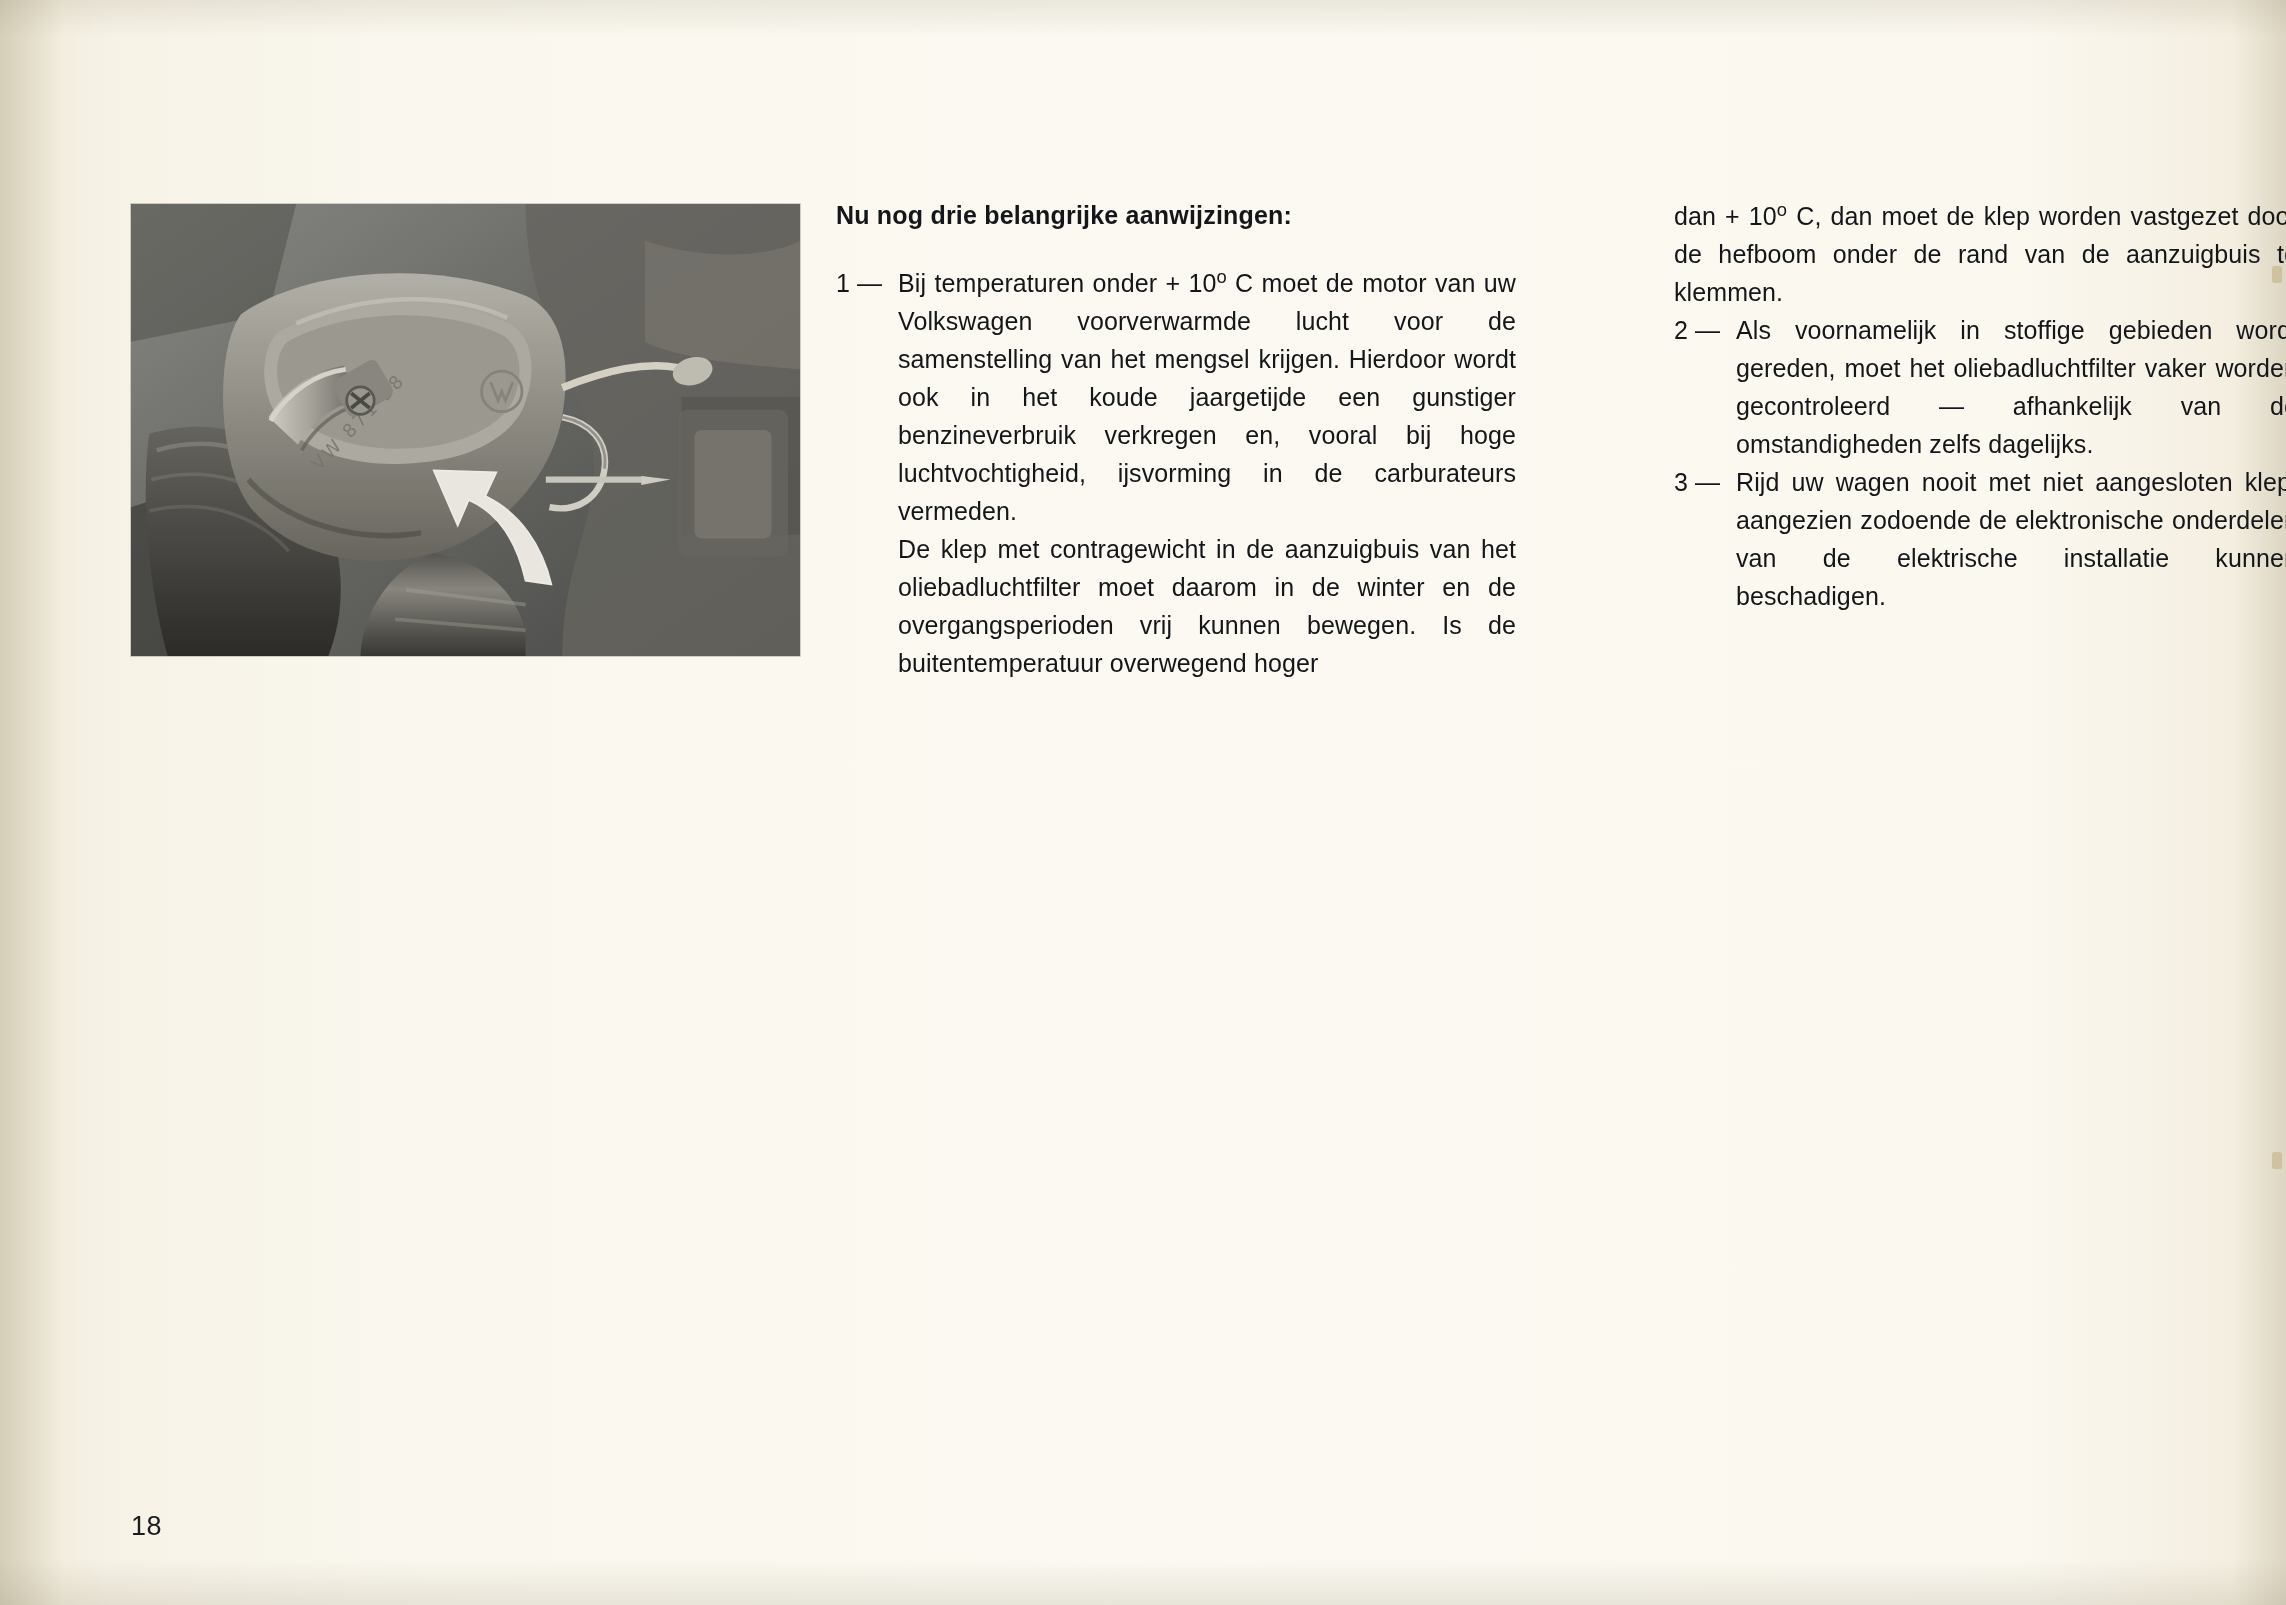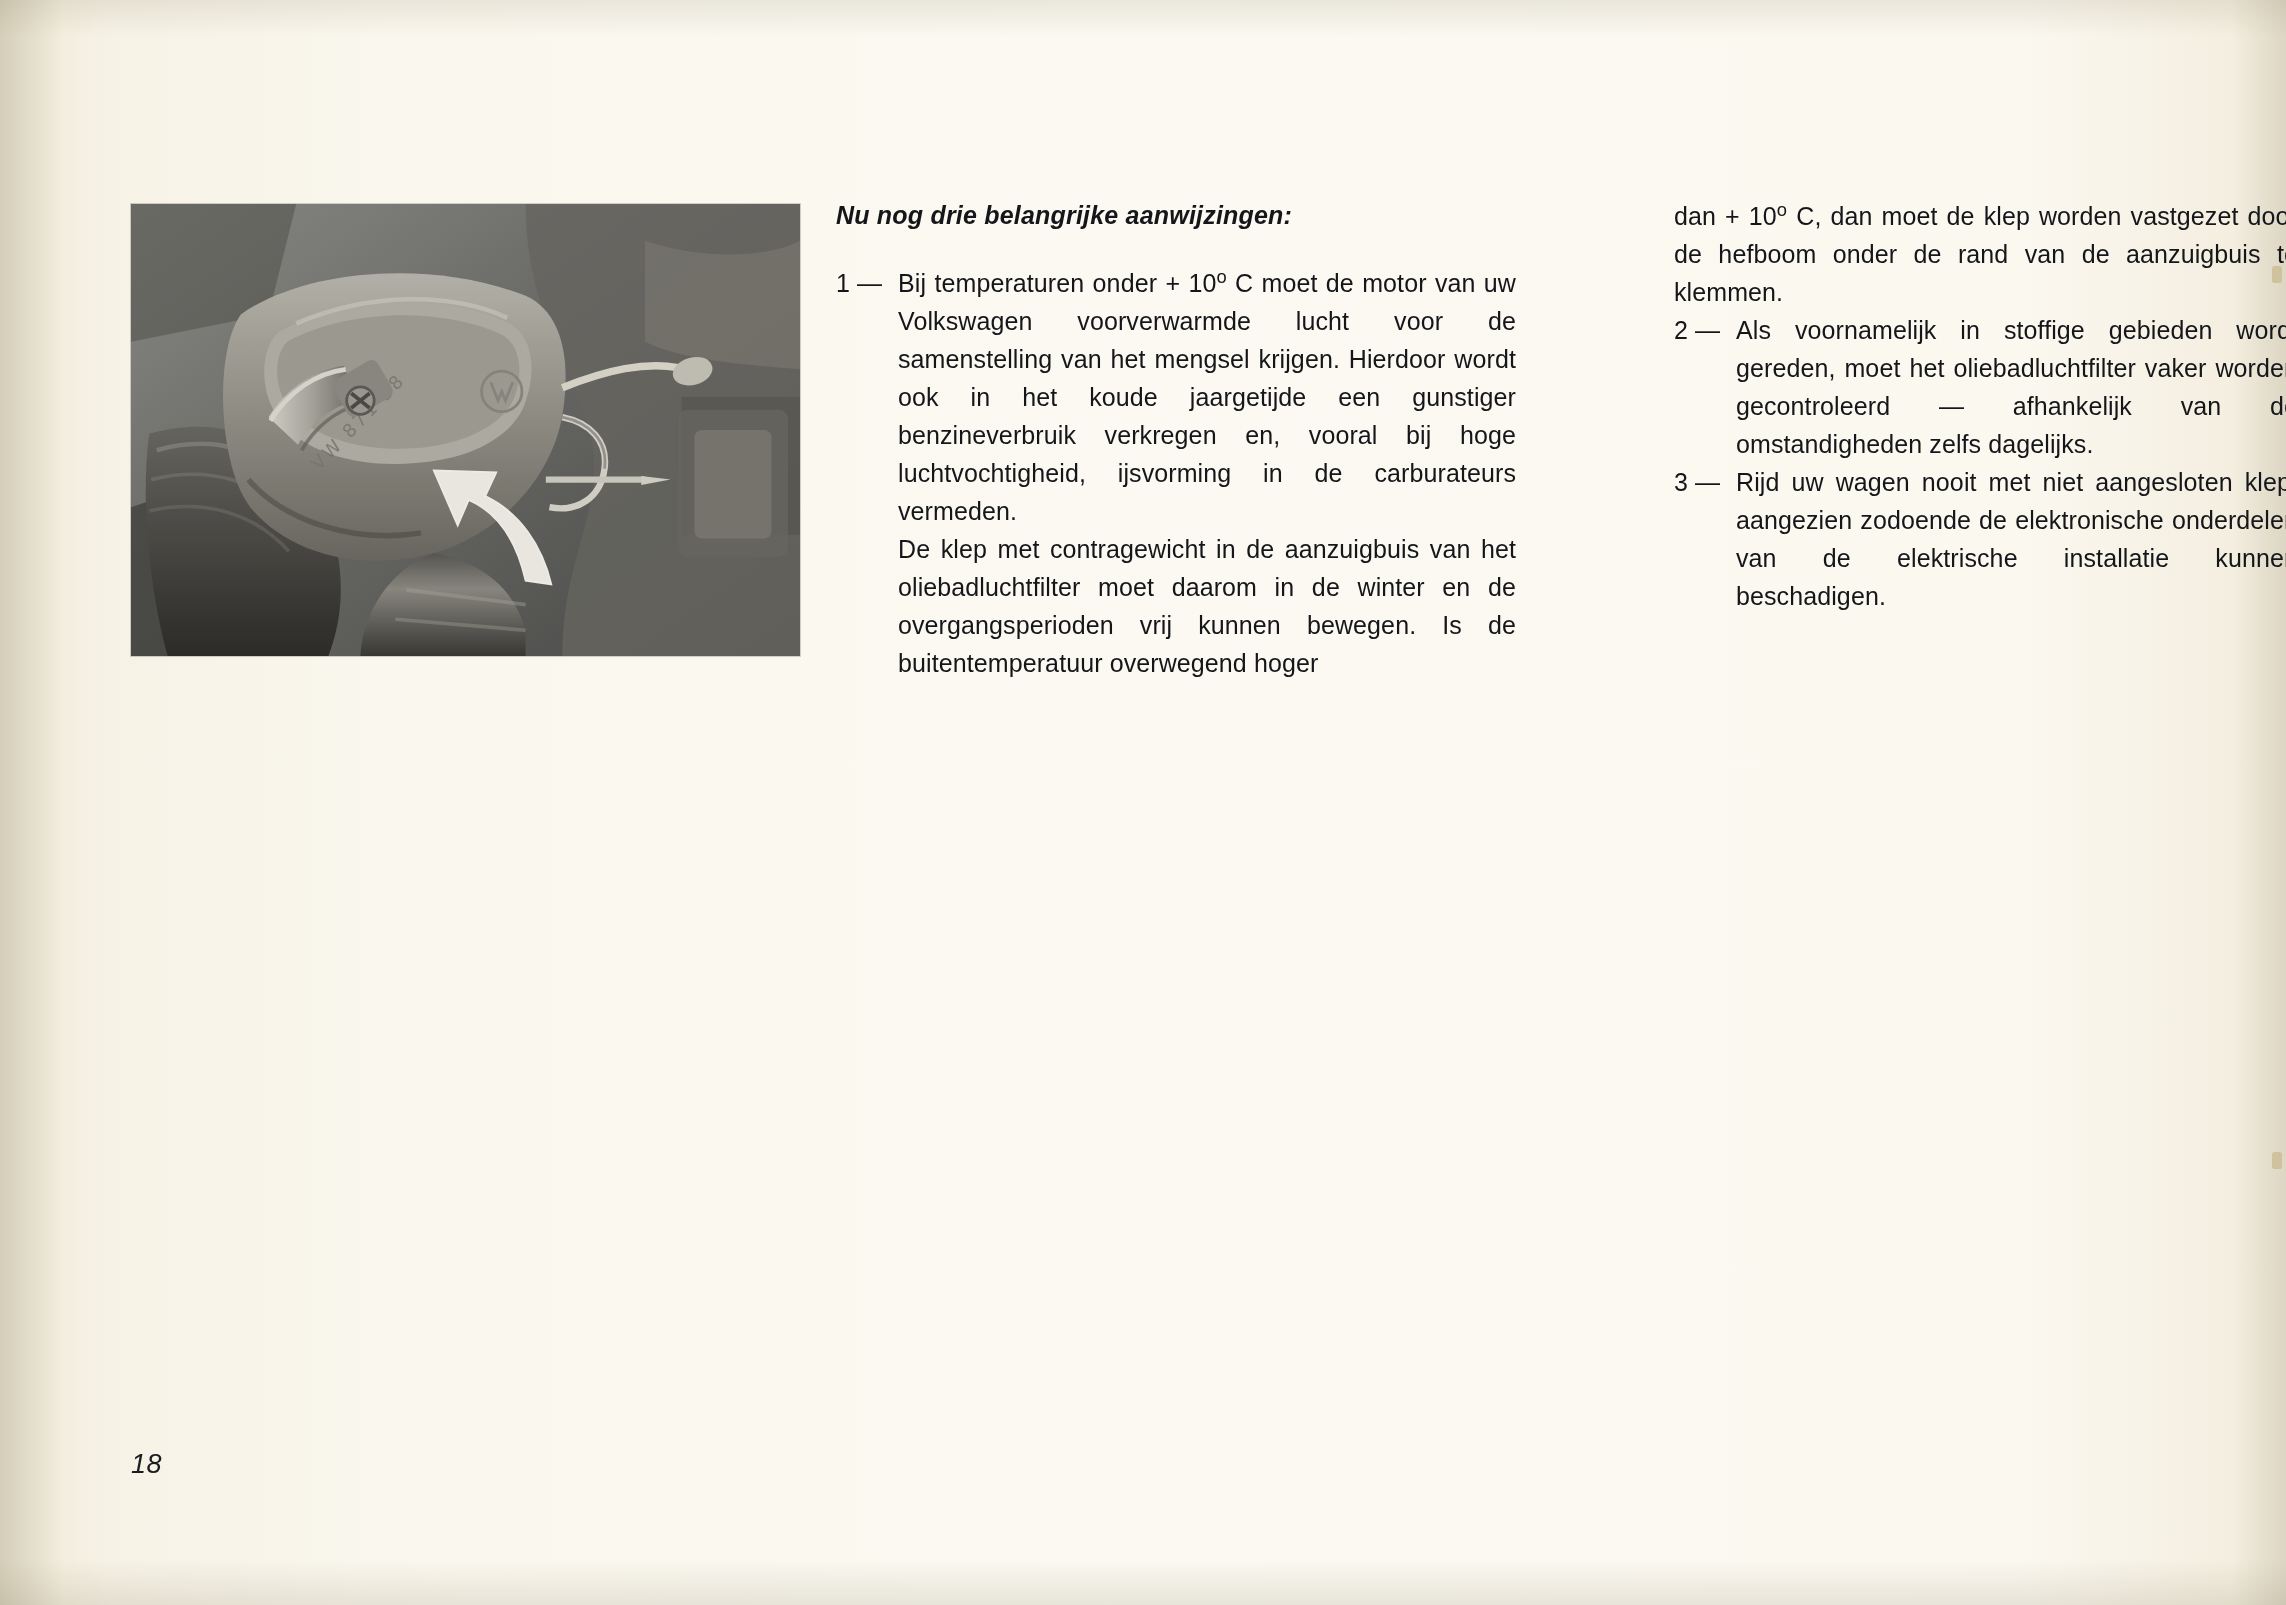--- a/index.html
+++ b/index.html
@@ -89,21 +89,20 @@
     width: 624px;
   }
 
   .heading {
     font-weight: bold;
     font-size: 25px;
     line-height: 37px;
     margin: 0 0 30px 0;
     text-align: left;
     letter-spacing: 0.2px;
-    font-style: italic;
   }
 
   .item {
     display: flex;
     align-items: flex-start;
     margin-bottom: 0;
   }
   .item-num {
     flex: 0 0 auto;
     width: 62px;
@@ -129,25 +128,24 @@
   .deg {
     font-size: 18.4px;
     vertical-align: super;
     line-height: 0;
   }
 
   
   .page-number {
     position: absolute;
     left: 131px;
-    top: 1449px;
+    top: 1511px;
     font-size: 27px;
     color: #1a1c20;
     letter-spacing: 0.5px;
-    font-style: italic;
   }
 </style>
 </head>
 <body>
 
 <div class="page"></div>
 <div class="scan-edge-left"></div>
 <div class="scan-edge-right"></div>
 <div class="scan-edge-top"></div>
 <div class="scan-edge-bottom"></div>

